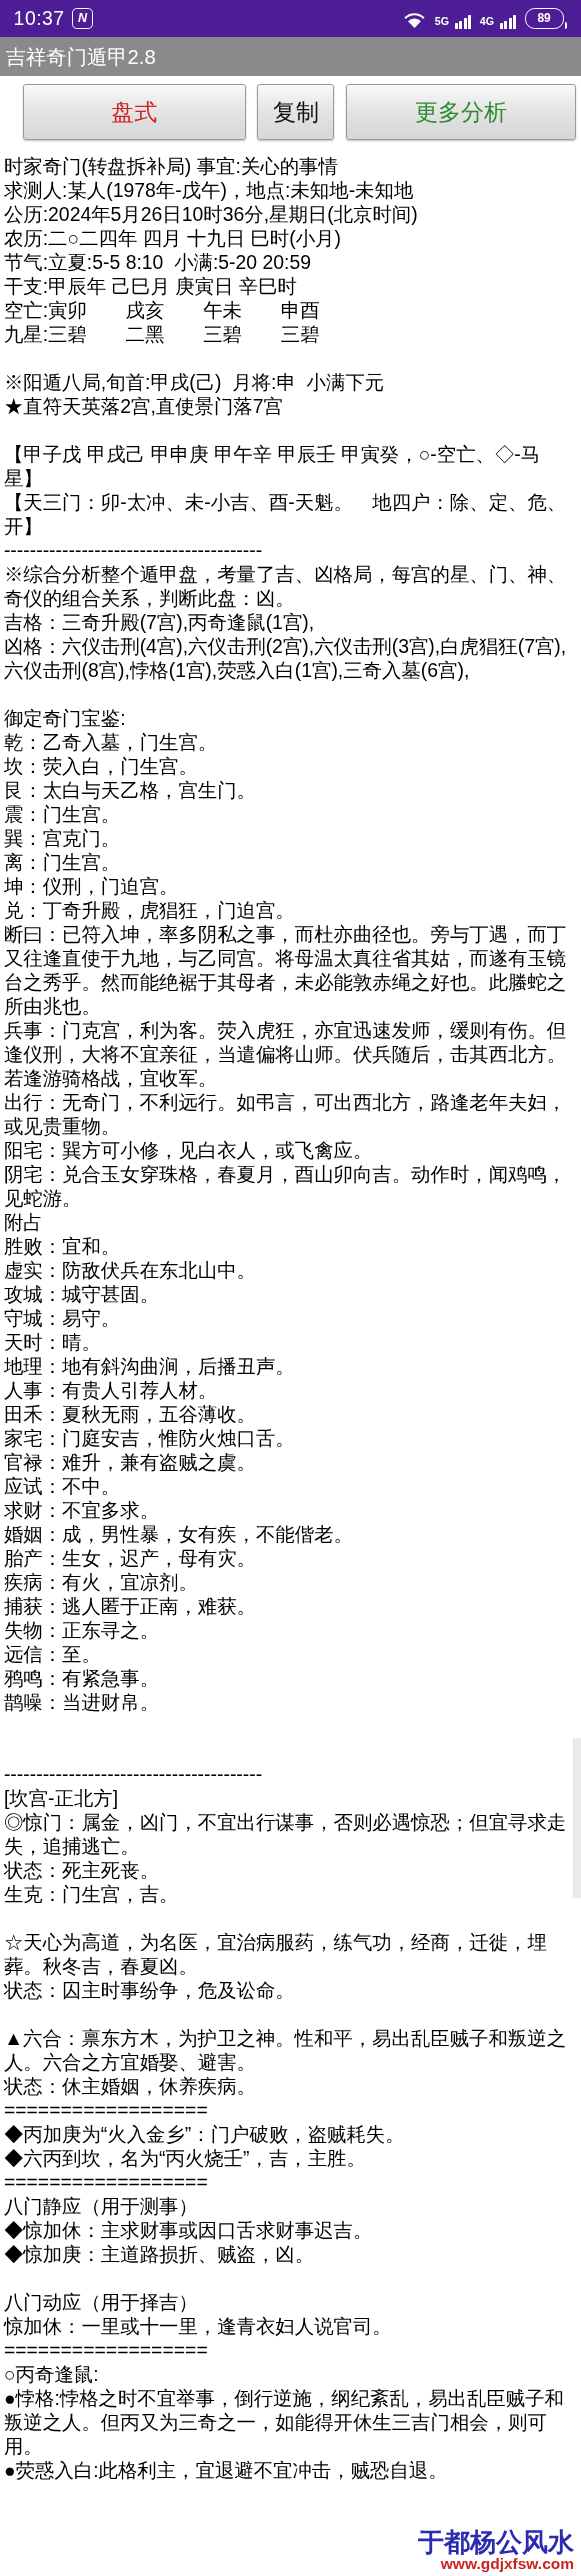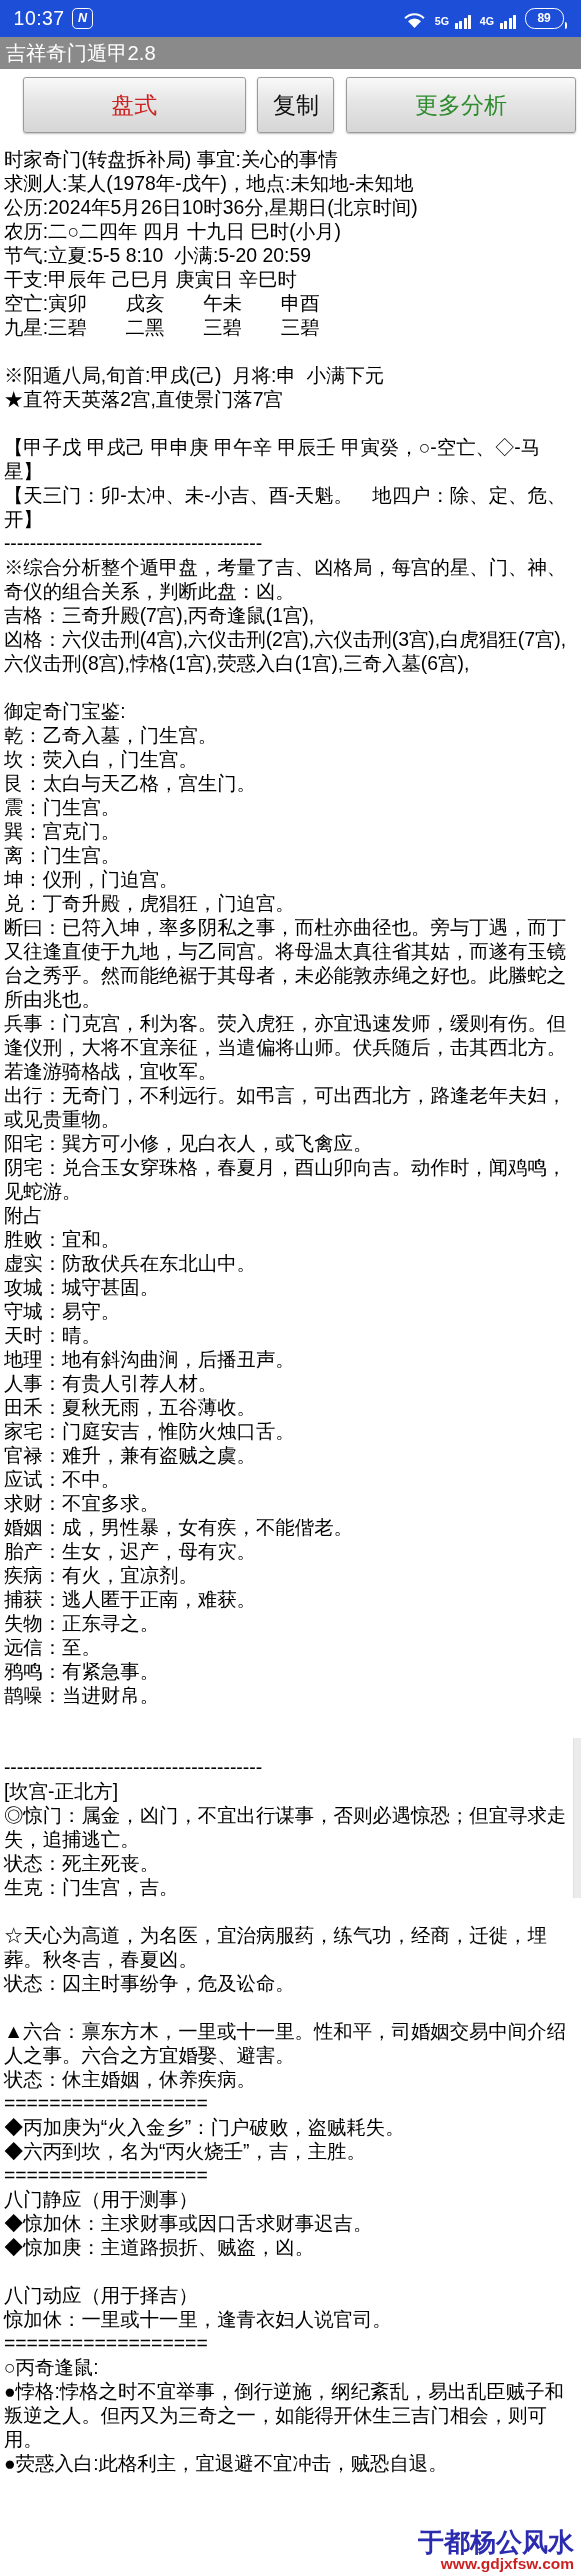--- a/index.html
+++ b/index.html
@@ -1,40 +1,40 @@
 <!DOCTYPE html>
 <html><head>
 <meta charset="utf-8">
 <style>
   html,body{margin:0;padding:0;}
   body{width:581px;height:2576px;background:#ffffff;position:relative;overflow:hidden;
        font-family:"Liberation Sans", sans-serif;}
   .screen{width:581px;height:2576px;position:relative;}
 
   
-  .status-bar{height:37px;background:#1d4ed8;color:#fff;display:flex;align-items:center;
+  .status-bar{height:37px;background:#4c1d95;color:#fff;display:flex;align-items:center;
               justify-content:space-between;padding:0 13.6px;box-sizing:border-box;}
   .sb-left{display:flex;align-items:center;gap:7.7px;}
   .sb-time{font-size:19.4px;letter-spacing:0.5px;}
   .nfc{width:18.4px;height:18.4px;border:1.9px solid #fff;border-radius:4.8px;display:inline-flex;
        align-items:center;justify-content:center;font-size:12.6px;font-style:italic;font-weight:bold;}
   .sb-right{display:flex;align-items:flex-end;gap:8.7px;}
   .sig{display:flex;align-items:flex-start;gap:5px;}
   .sig .g{font-size:10.7px;font-weight:bold;align-self:flex-start;margin-right:1px;}
   .bars{display:flex;align-items:flex-end;gap:1.5px;}
   .bars i{display:block;width:2.9px;background:#fff;border-radius:0.5px;}
   .b1{height:5.8px;}.b2{height:8.7px;}.b3{height:11.6px;}.b4{height:14.5px;}
   .battery{display:flex;align-items:flex-end;}
   .batt-body{min-width:29px;height:19.4px;border:1.9px solid #fff;border-radius:9.7px;
              display:flex;align-items:center;justify-content:center;font-size:12px;
              font-weight:bold;padding:0 3.9px;}
   .batt-nub{width:2.9px;height:7.7px;background:#fff;border-radius:0 1.9px 1.9px 0;margin-left:1px;}
 
   
-  .title-bar{height:32px;background:#8a8a8a;color:#fff;display:flex;align-items:center;
+  .title-bar{height:39px;background:#8a8a8a;color:#fff;display:flex;align-items:center;
              padding:0 5.8px;font-size:20.3px;}
 
   
   .toolbar{height:72px;display:flex;align-items:center;gap:11.6px;padding:0 4.8px;box-sizing:border-box;margin-left:18px;}
   .btn{height:56px;border:1px solid #9a9a9a;border-radius:2.9px;
        background:linear-gradient(#f9f9f9,#e5e5e5 45%,#d6d6d6);
        box-shadow:0 1px 1.9px rgba(0,0,0,0.25);font-size:23px;
        font-family:"Liberation Sans", sans-serif;cursor:pointer;}
   .btn-pan{width:223px;}
   .btn-copy{width:77px;}
@@ -162,21 +162,21 @@
       <div class="line">&nbsp;</div>
       <div class="line">----------------------------------------</div>
       <div class="line">[坎宫-正北方]</div>
       <div class="line">◎惊门：属金，凶门，不宜出行谋事，否则必遇惊恐；但宜寻求走失，追捕逃亡。</div>
       <div class="line">状态：死主死丧。</div>
       <div class="line">生克：门生宫，吉。</div>
       <div class="line">&nbsp;</div>
       <div class="line">☆天心为高道，为名医，宜治病服药，练气功，经商，迁徙，埋葬。秋冬吉，春夏凶。</div>
       <div class="line">状态：囚主时事纷争，危及讼命。</div>
       <div class="line">&nbsp;</div>
-      <div class="line">▲六合：禀东方木，一里或十一里。性和平，司婚姻交易中间介绍人之事。六合之方宜婚娶、避害。</div>
+      <div class="line">▲六合：禀东方木，为护卫之神。性和平，易出乱臣贼子和叛逆之人。六合之方宜婚娶、避害。</div>
       <div class="line">状态：休主婚姻，休养疾病。</div>
       <div class="line">==================</div>
       <div class="line">◆丙加庚为“火入金乡”：门户破败，盗贼耗失。</div>
       <div class="line">◆六丙到坎，名为“丙火烧壬”，吉，主胜。</div>
       <div class="line">==================</div>
       <div class="line">八门静应（用于测事）</div>
       <div class="line">◆惊加休：主求财事或因口舌求财事迟吉。</div>
       <div class="line">◆惊加庚：主道路损折、贼盗，凶。</div>
       <div class="line">&nbsp;</div>
       <div class="line">八门动应（用于择吉）</div>

